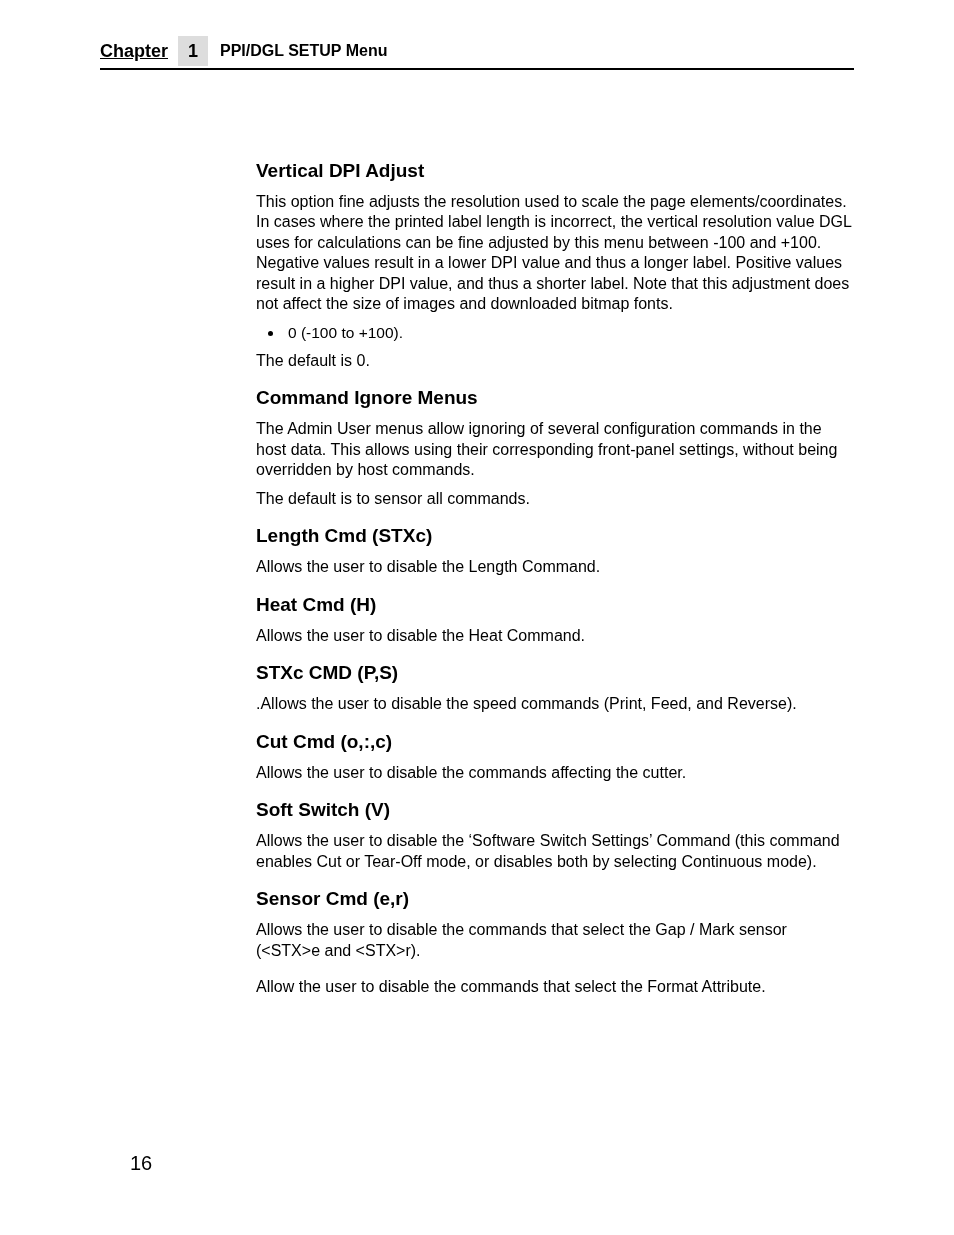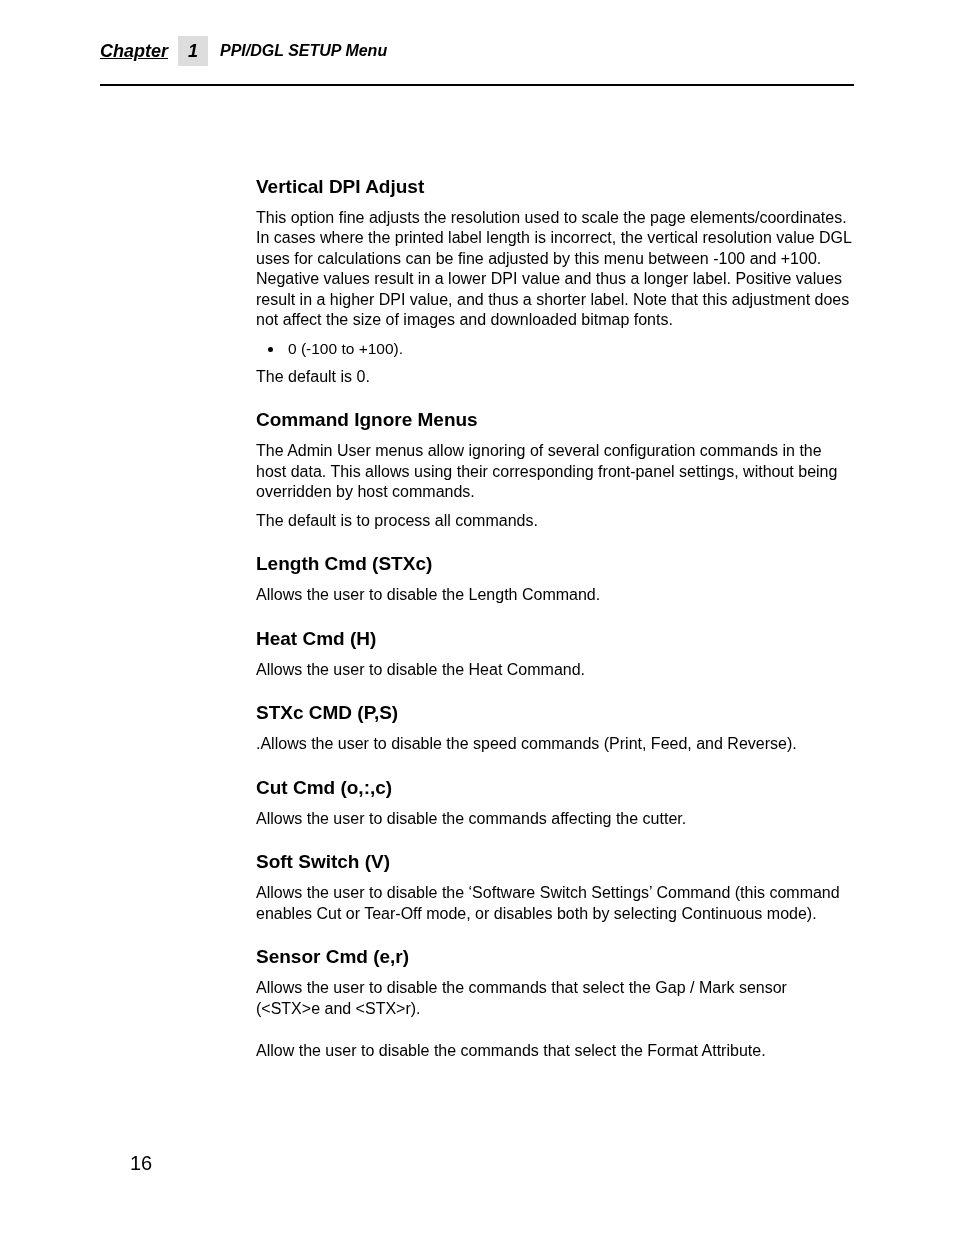--- a/index.html
+++ b/index.html
@@ -13,22 +13,21 @@
     width: 954px;
     height: 1235px;
     position: relative;
     box-sizing: border-box;
     padding: 36px 100px 0 100px;
   }
   .header {
     display: flex;
     align-items: center;
     border-bottom: 2px solid #000;
-    padding-bottom: 18px;
-    font-style: italic;
+    padding-bottom: 2px;
   }
   .header .chapter-label {
     font-weight: bold;
     font-size: 18px;
     text-decoration: underline;
     margin-right: 10px;
   }
   .header .chapter-number-box {
     width: 30px;
     height: 30px;
@@ -48,21 +47,21 @@
     margin-left: 156px;
     margin-right: 0;
     padding-top: 90px;
   }
   .section-heading {
     font-weight: bold;
     font-size: 19px;
     margin: 0 0 10px 0;
   }
   .section + .section {
-    margin-top: 22px;
+    margin-top: 16px;
   }
   .body-text {
     font-size: 16px;
     line-height: 1.28;
     margin: 0 0 8px 0;
   }
   ul.bullet {
     margin: 6px 0 8px 0;
     padding-left: 28px;
   }
@@ -96,21 +95,21 @@
       <p class="body-text">This option fine adjusts the resolution used to scale the page elements/coordinates. In cases where the printed label length is incorrect, the vertical resolution value DGL uses for calculations can be fine adjusted by this menu between -100 and +100. Negative values result in a lower DPI value and thus a longer label. Positive values result in a higher DPI value, and thus a shorter label. Note that this adjustment does not affect the size of images and downloaded bitmap fonts.</p>
       <ul class="bullet">
         <li>0 (-100 to +100).</li>
       </ul>
       <p class="body-text">The default is 0.</p>
     </div>
 
     <div class="section">
       <h2 class="section-heading">Command Ignore Menus</h2>
       <p class="body-text">The Admin User menus allow ignoring of several configuration commands in the host data. This allows using their corresponding front-panel settings, without being overridden by host commands.</p>
-      <p class="body-text">The default is to process all commands.</p>
+      <p class="body-text">The default is to sensor all commands.</p>
     </div>
 
     <div class="section">
       <h2 class="section-heading">Length Cmd (STXc)</h2>
       <p class="body-text">Allows the user to disable the Length Command.</p>
     </div>
 
     <div class="section">
       <h2 class="section-heading">Heat Cmd (H)</h2>
       <p class="body-text">Allows the user to disable the Heat Command.</p>

